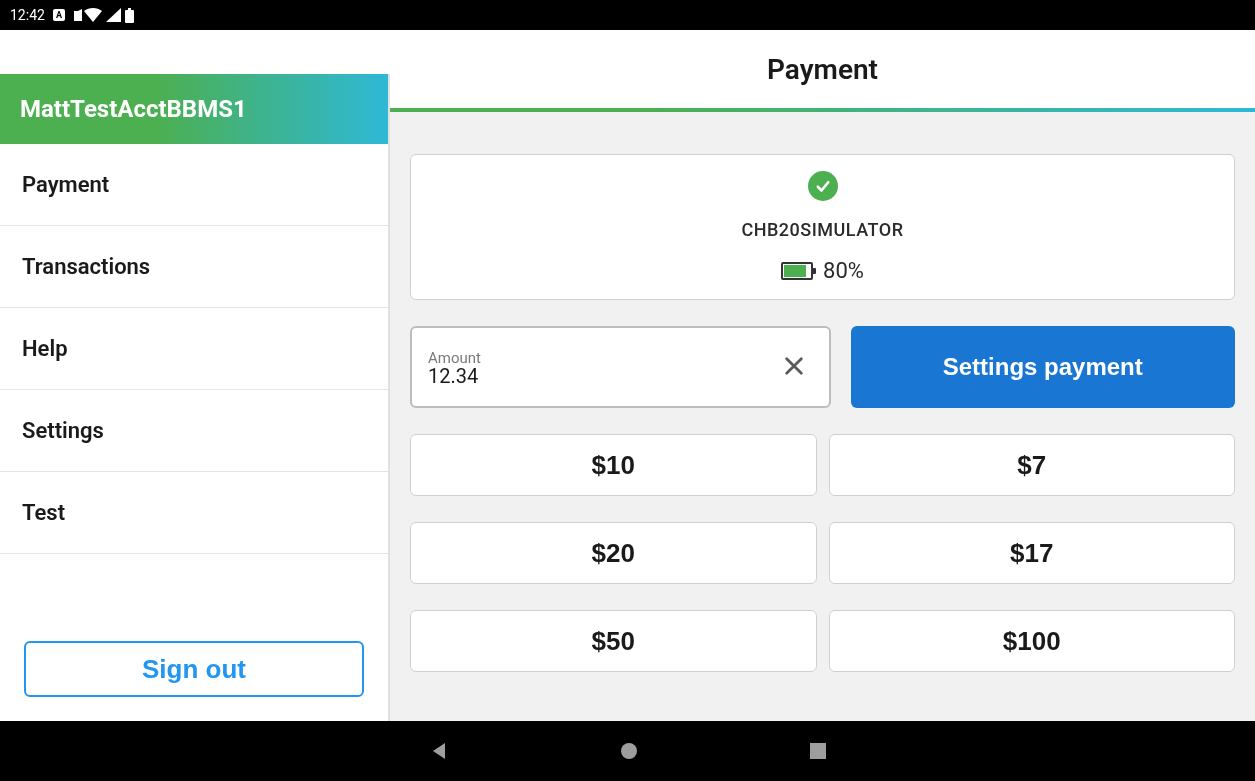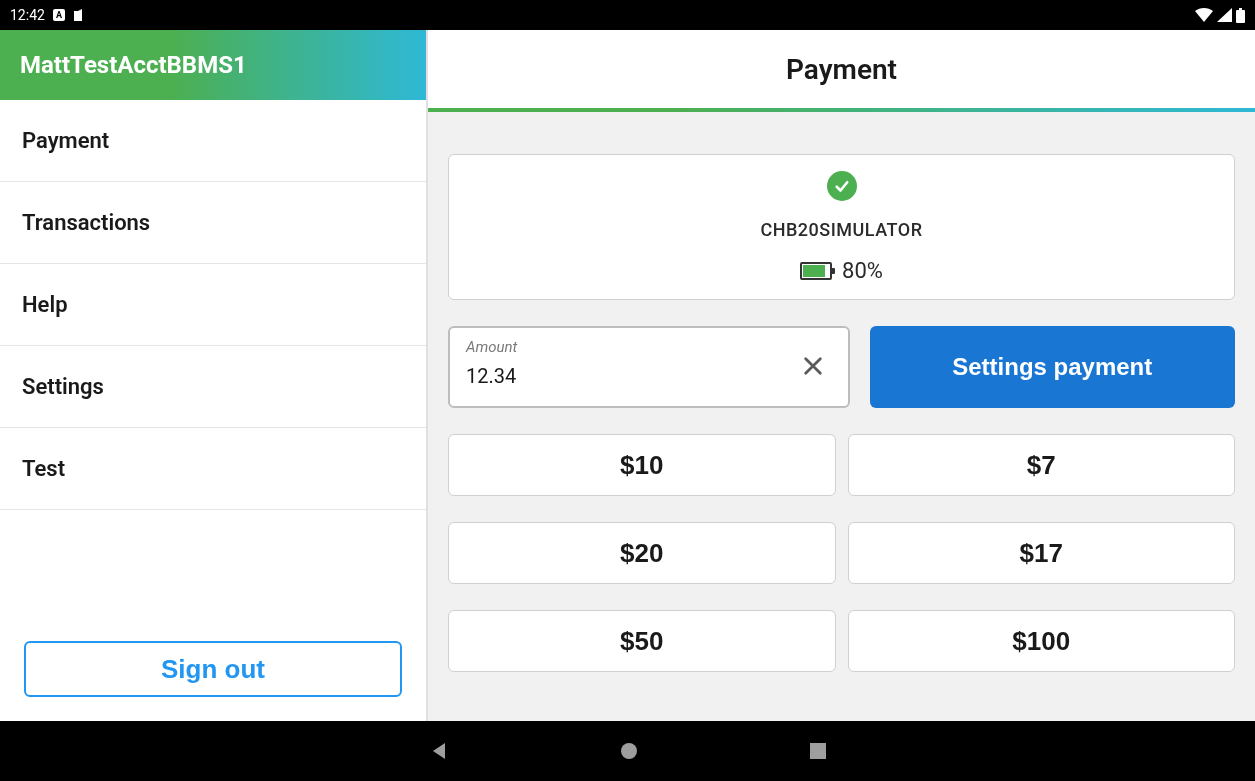--- a/index.html
+++ b/index.html
@@ -1,29 +1,29 @@
 <!DOCTYPE html>
 <html><head>
 <meta charset="utf-8">
 <style>
   * { box-sizing: border-box; margin: 0; padding: 0; }
   html, body { width: 1255px; height: 781px; font-family: -apple-system, BlinkMacSystemFont, "Segoe UI", Roboto, sans-serif; overflow: hidden; background: #000; }
   .device { width: 1255px; height: 781px; display: flex; flex-direction: column; }
 
   
-  .status-bar { height: 30px; background: #000; color: #fff; display: flex; align-items: center; justify-content: space-between; padding: 0 10px; font-size: 14px; }
+  .status-bar { height: 30px; background: #000; color: #fff; display: flex; align-items: center; padding: 0 10px; font-size: 14px; }
   .status-left { display: flex; align-items: center; gap: 8px; }
   .status-right { display: flex; align-items: center; gap: 4px; }
   .status-icon { display: inline-flex; align-items: center; }
 
   
   .app { flex: 1; display: flex; background: #fff; }
 
   
-  .sidebar { width: 428px; display: flex; flex-direction: column; border-right: 2px solid #e0e0e0; background: #fff; }
+  .sidebar { width: 390px; display: flex; flex-direction: column; border-right: 2px solid #e0e0e0; background: #fff; margin-top: 44px; }
   .sidebar-header { height: 70px; background: linear-gradient(90deg, #4CAF50 0%, #4CAF50 40%, #2EB8D6 100%); display: flex; align-items: center; padding: 0 20px; }
   .account-name { color: #fff; font-weight: 700; font-size: 24px; }
   .nav { flex: 1; display: flex; flex-direction: column; }
   .nav-item { height: 82px; display: flex; align-items: center; padding: 0 22px; font-size: 22px; font-weight: 600; color: #1a1a1a; border-bottom: 1px solid #e5e5e5; cursor: pointer; }
   .signout-wrap { padding: 16px 24px 24px 24px; }
   .signout-btn { width: 100%; height: 56px; border: 2px solid #2196F3; border-radius: 6px; background: #fff; color: #2196F3; font-size: 26px; font-weight: 700; cursor: pointer; }
 
   
   .main { flex: 1; display: flex; flex-direction: column; background: #f1f1f1; }
   .main-header { height: 78px; background: #fff; display: flex; align-items: center; justify-content: center; font-size: 28px; font-weight: 600; color: #1a1a1a; }
@@ -37,21 +37,21 @@
   .device-name { font-size: 18px; font-weight: 500; letter-spacing: 0.5px; color: #2a2a2a; flex: 1; }
   .battery-wrap { display: flex; align-items: center; gap: 10px; }
   .battery-icon { width: 32px; height: 18px; border: 2px solid #333; border-radius: 2px; position: relative; }
   .battery-icon::after { content: ""; position: absolute; right: -5px; top: 4px; width: 3px; height: 6px; background: #333; border-radius: 0 1px 1px 0; }
   .battery-fill { position: absolute; left: 1px; top: 1px; bottom: 1px; width: 80%; background: #4CAF50; }
   .battery-pct { font-size: 22px; color: #2a2a2a; }
 
   
   .amount-row { display: flex; gap: 20px; margin-bottom: 26px; }
   .amount-box { flex: 1; background: #fff; border: 2px solid #bdbdbd; border-radius: 6px; padding: 8px 16px 8px 16px; display: flex; align-items: center; position: relative; min-height: 82px; }
-  .amount-label { position: absolute; top: 10px; left: 16px; font-size: 15px; color: #7a7a7a; font-style: italic; }
+  .amount-label { position: absolute; top: 21px; left: 16px; font-size: 15px; color: #7a7a7a; }
   .amount-value { font-size: 20px; color: #1a1a1a; margin-top: 18px; flex: 1; }
   .clear-btn { font-size: 28px; color: #5a5a5a; cursor: pointer; padding: 4px 8px; font-weight: 400; }
   .collect-btn { flex: 1; background: #1976D2; color: #fff; border: none; border-radius: 6px; font-size: 24px; font-weight: 700; cursor: pointer; min-height: 76px; }
 
   
   .preset-grid { display: grid; grid-template-columns: repeat(2, 1fr); gap: 26px 12px; }
   .preset-btn { height: 62px; background: #fff; border: 1px solid #d0d0d0; border-radius: 6px; font-size: 26px; font-weight: 600; color: #1a1a1a; cursor: pointer; }
 
   
   .android-nav { height: 60px; background: #000; display: flex; align-items: center; justify-content: center; gap: 170px; }

